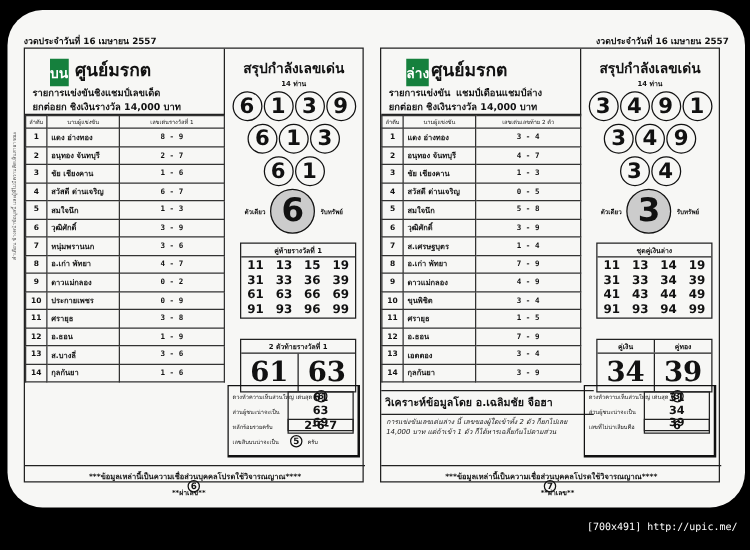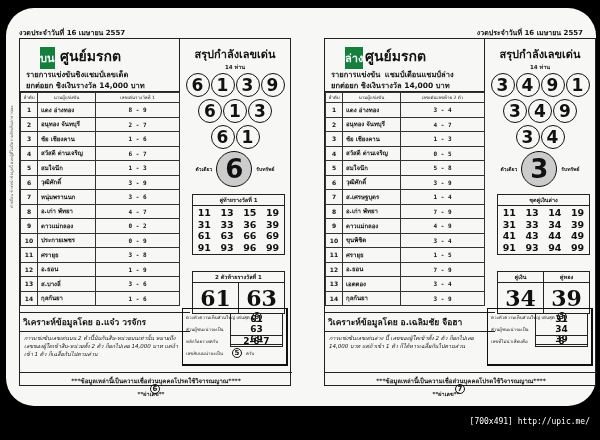--- a/index.html
+++ b/index.html
@@ -7,21 +7,21 @@
          font-family: "DejaVu Sans", sans-serif; color: #111; }
   .paper { position: absolute; left: 6px; top: 8px; width: 590px; height: 398px; background: #f7f7f5; border-radius: 28px; }
   .sheet { position: absolute; top: 0; width: 290px; height: 398px; }
   .sheet.left { left: 0; }
   .sheet.right { left: 295px; }
   .date { position: absolute; top: 19px; font-size: 7px; font-weight: bold; white-space: nowrap; }
   .left .date { left: 13px; }
   .right .date { right: 8px; }
   .frame { position: absolute; top: 30px; width: 272px; height: 348px; border: 1.5px solid #222; }
   .left .frame { left: 13px; }
-  .right .frame { left: 3px; margin-left: 20px; }
+  .right .frame { left: 3px; }
   .side-note { position: absolute; left: 2px; top: 200px; font-size: 4px; color: #555; transform: rotate(-90deg); transform-origin: left top; white-space: nowrap; }
   .head { position: absolute; left: 0; top: 0; width: 160px; height: 53px; border-right: 1.5px solid #222; border-bottom: 1.5px solid #222; }
   .badge { position: absolute; left: 20px; top: 8px; background: #15803d; color: #fff; font-weight: bold; font-size: 11px; padding: 2px 0; }
   .center-name { position: absolute; left: 40px; top: 6px; font-size: 14px; font-weight: bold; }
   .sub1 { position: absolute; left: 6px; top: 29px; font-size: 7.5px; font-weight: bold; white-space: nowrap; font-family: Liberation Mono, monospace; }
   .sub2 { position: absolute; left: 6px; top: 40px; font-size: 7.5px; font-weight: bold; white-space: nowrap; }
   table.rank { position: absolute; left: 0; top: 53px; width: 160px; border-collapse: collapse; }
   table.rank td, table.rank th { border: 1px solid #333; height: 14.5px; font-size: 6px; }
   table.rank th { font-size: 4.5px; font-weight: normal; height: 10px; }
   td.no { width: 17px; text-align: center; font-weight: bold; font-size: 6px; }
@@ -200,24 +200,20 @@
       </div>
 
       <div class="two-box">
         <div class="pairs-title">2 ตัวท้ายรางวัลที่ 1</div>
         <div class="two-vals">
           <div>61</div>
           <div>63</div>
         </div>
       </div>
 
-      <div class="analysis">
-        <div class="an-title">วิเคราะห์ข้อมูลโดย อ.แจ๋ว วรจักร</div>
-        <div class="an-text">การแข่งขันเลขเด่นบน 2 ตัวนี้นับกันสิบ-หน่วยบนเท่านั้น หมายถึง เลขของผู้ใดเข้าสิบ-หน่วยทั้ง 2 ตัว ก็ยกไปเลย 14,000 บาท แต่ถ้าเข้า 1 ตัว ก็เฉลี่ยกันไปตามส่วน</div>
-      </div>
 
       <div class="stat-box">
         <div class="stat-row">
           <span>ดวงหัวความเห็นส่วนใหญ่ เด่นสุด</span>
           <span class="mini-circ">6</span>
         </div>
         <div class="stat-row">
           <span class="lbl">ส่วนผู้ชนะน่าจะเป็น</span>
           <span class="stat-val">61 63 69</span>
         </div>

